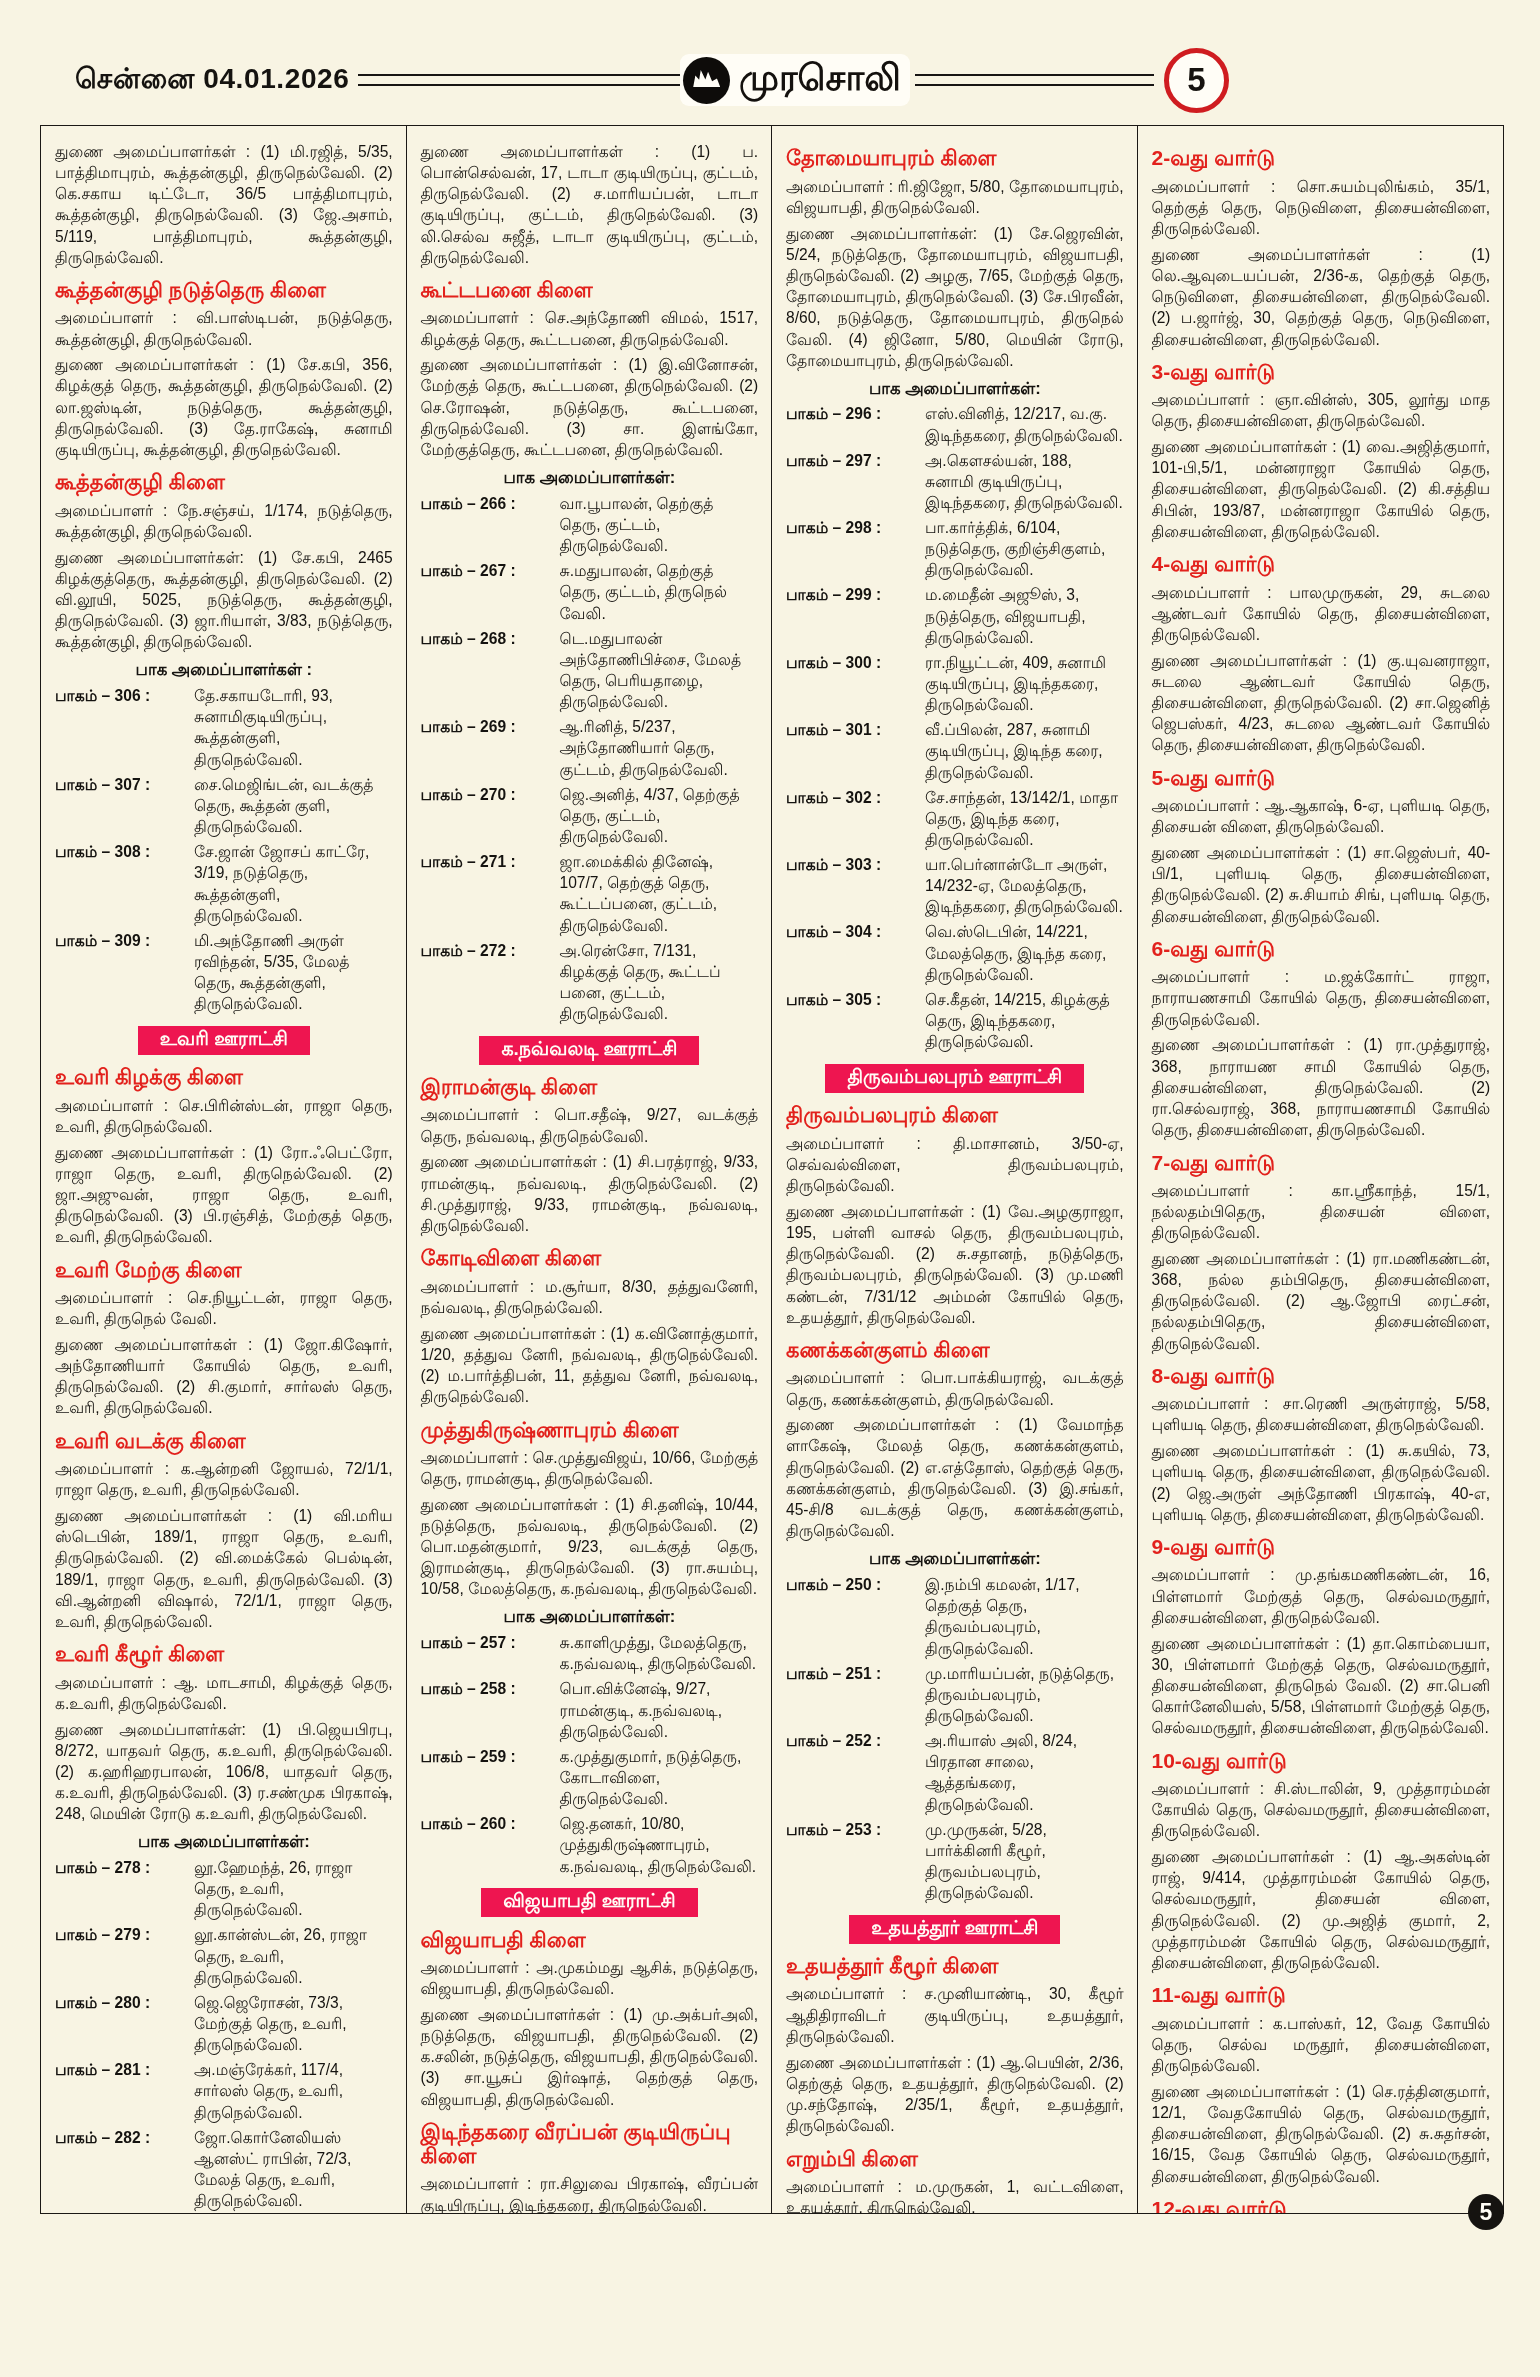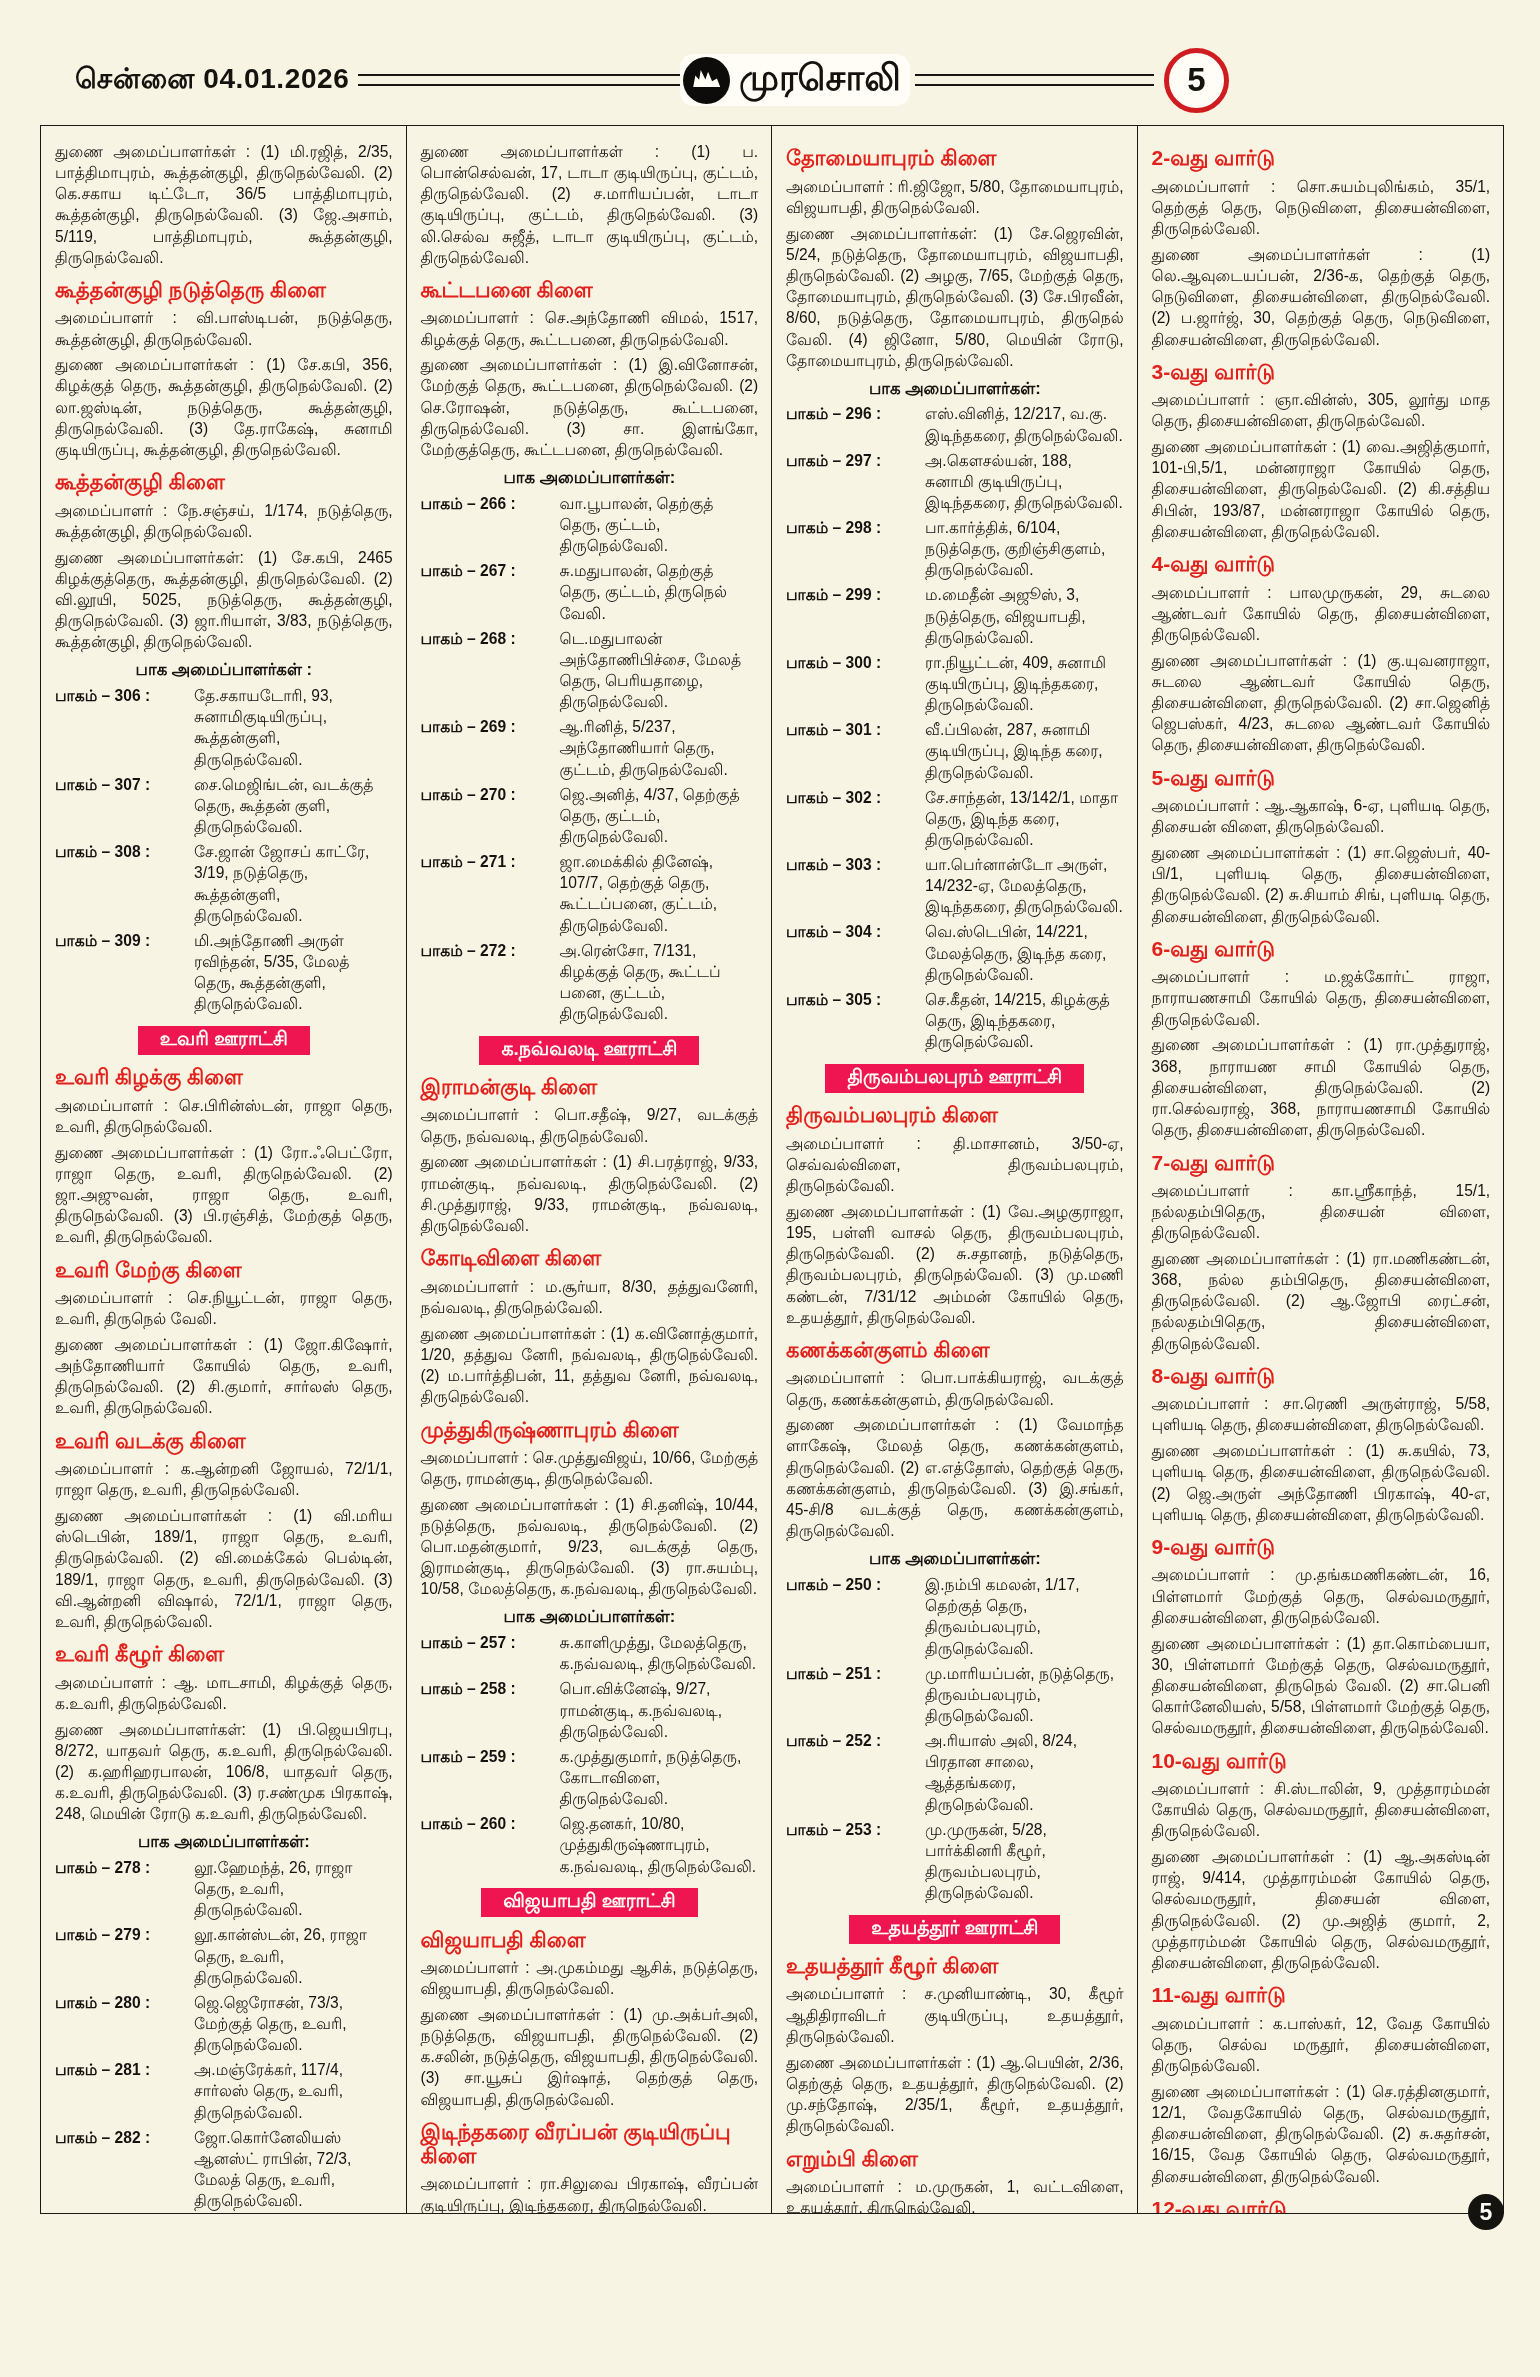--- a/index.html
+++ b/index.html
@@ -8,21 +8,21 @@
     background:#f8f4e3;color:#151310;
     font-family:"Liberation Sans","DejaVu Sans",sans-serif;
     -webkit-font-smoothing:antialiased;
   }
   
   .hdr{position:absolute;left:0;top:45px;width:1257px;height:70px;display:flex;align-items:center;}
   .dateline{font-size:28px;font-weight:700;letter-spacing:0.6px;margin-left:75px;white-space:nowrap;}
   .rule{flex:0 0 auto;height:7.7px;border-top:2.6px solid #171513;border-bottom:2.6px solid #171513;}
   .rule.r1{width:322px;margin-left:9px;}
   .rule.r2{flex:1 1 auto;margin:0 10.2px 0 5.1px;}
-  .logo{display:flex;align-items:center;gap:9px;background:#fffdf6;padding:2.6px 9px 2.6px 2.6px;border-radius:14px;}
+  .logo{display:flex;align-items:center;gap:9px;background:#fffdf6;padding:2.6px 9px 2.6px 2.6px;border-radius:9px;}
   .sun{width:47px;height:47px;border-radius:50%;background:#0e0c0a;position:relative;flex:0 0 auto;}
   .sun::after{content:"";position:absolute;left:10.2px;top:11.5px;width:27px;height:19px;
     background:#fffdf6;clip-path:polygon(0 100%,100% 100%,88% 55%,70% 70%,55% 20%,45% 60%,28% 10%,22% 62%,8% 40%);}
   .mast{font-size:36px;font-weight:700;color:#14110e;white-space:nowrap;}
   .badge{width:55px;height:55px;border-radius:50%;background:#fffdf6;border:5.7px solid #cf1c20;
     display:flex;align-items:center;justify-content:center;margin-right:28px;flex:0 0 auto;}
   .badge span{font-size:33px;font-weight:700;color:#16130f;}
   
   .paper{position:absolute;left:40px;top:125px;width:1462px;height:2087px;
     border:1.9px solid #1b1815;background:#f8f4e3;display:grid;
@@ -54,21 +54,21 @@
     <div class="mast">முரசொலி</div>
   </div>
   <div class="rule r2"></div>
   <div class="badge">
     <span>5</span>
   </div>
 </div>
 
 <div class="paper">
   <div class="col" id="c0">
-      <div class="p">துணை அமைப்பாளர்கள் : (1) மி.ரஜித், 2/35, பாத்திமாபுரம், கூத்தன்குழி, திருநெல்வேலி. (2) கெ.சகாய டிட்டோ, 36/5 பாத்திமாபுரம், கூத்தன்குழி, திருநெல்வேலி. (3) ஜே.அசாம், 5/119, பாத்திமாபுரம், கூத்தன்குழி, திருநெல்வேலி.</div>
+      <div class="p">துணை அமைப்பாளர்கள் : (1) மி.ரஜித், 5/35, பாத்திமாபுரம், கூத்தன்குழி, திருநெல்வேலி. (2) கெ.சகாய டிட்டோ, 36/5 பாத்திமாபுரம், கூத்தன்குழி, திருநெல்வேலி. (3) ஜே.அசாம், 5/119, பாத்திமாபுரம், கூத்தன்குழி, திருநெல்வேலி.</div>
       <div class="h">கூத்தன்குழி நடுத்தெரு கிளை</div>
       <div class="p">அமைப்பாளர் : வி.பாஸ்டிபன், நடுத்தெரு, கூத்தன்குழி, திருநெல்வேலி.</div>
       <div class="p">துணை அமைப்பாளர்கள் : (1) சே.கபி, 356, கிழக்குத் தெரு, கூத்தன்குழி, திருநெல்வேலி. (2) லா.ஜஸ்டின், நடுத்தெரு, கூத்தன்குழி, திருநெல்வேலி. (3) தே.ராகேஷ், சுனாமி குடியிருப்பு, கூத்தன்குழி, திருநெல்வேலி.</div>
       <div class="h">கூத்தன்குழி கிளை</div>
       <div class="p">அமைப்பாளர் : நே.சஞ்சய், 1/174, நடுத்தெரு, கூத்தன்குழி, திருநெல்வேலி.</div>
       <div class="p">துணை அமைப்பாளர்கள்: (1) சே.கபி, 2465 கிழக்குத்தெரு, கூத்தன்குழி, திருநெல்வேலி. (2) வி.லூயி, 5025, நடுத்தெரு, கூத்தன்குழி, திருநெல்வேலி. (3) ஜா.ரியாள், 3/83, நடுத்தெரு, கூத்தன்குழி, திருநெல்வேலி.</div>
       <div class="s">பாக அமைப்பாளர்கள் :</div>
       <div class="g">
         <span class="gn">பாகம் – 306 :</span>
         <span>தே.சகாயடோரி, 93, சுனாமிகுடியிருப்பு, கூத்தன்குளி, திருநெல்வேலி.</span>

